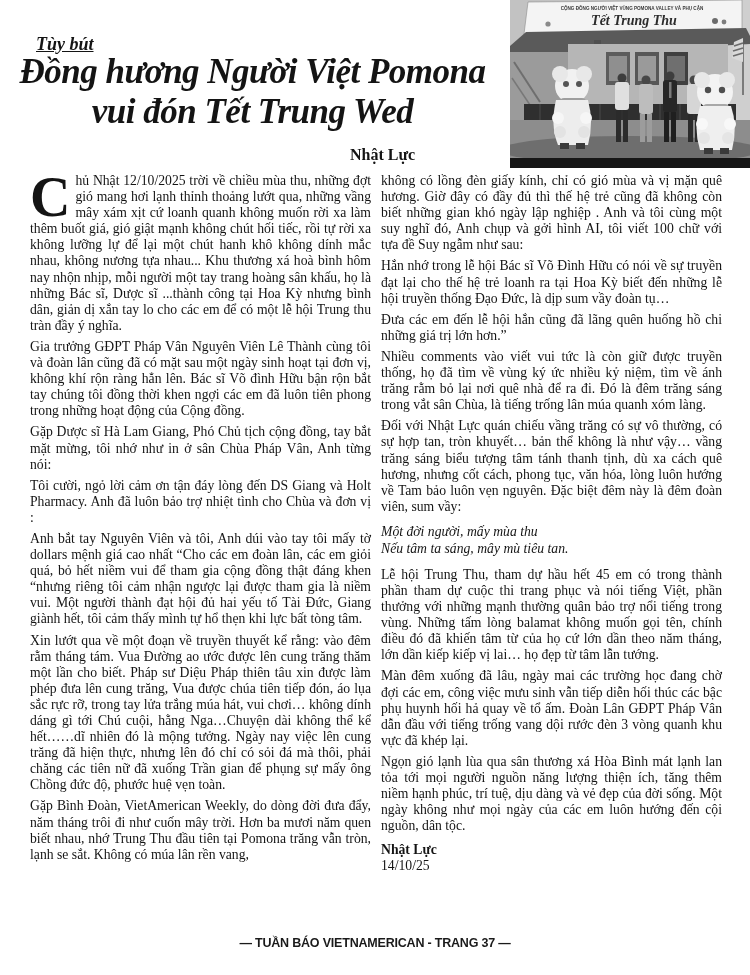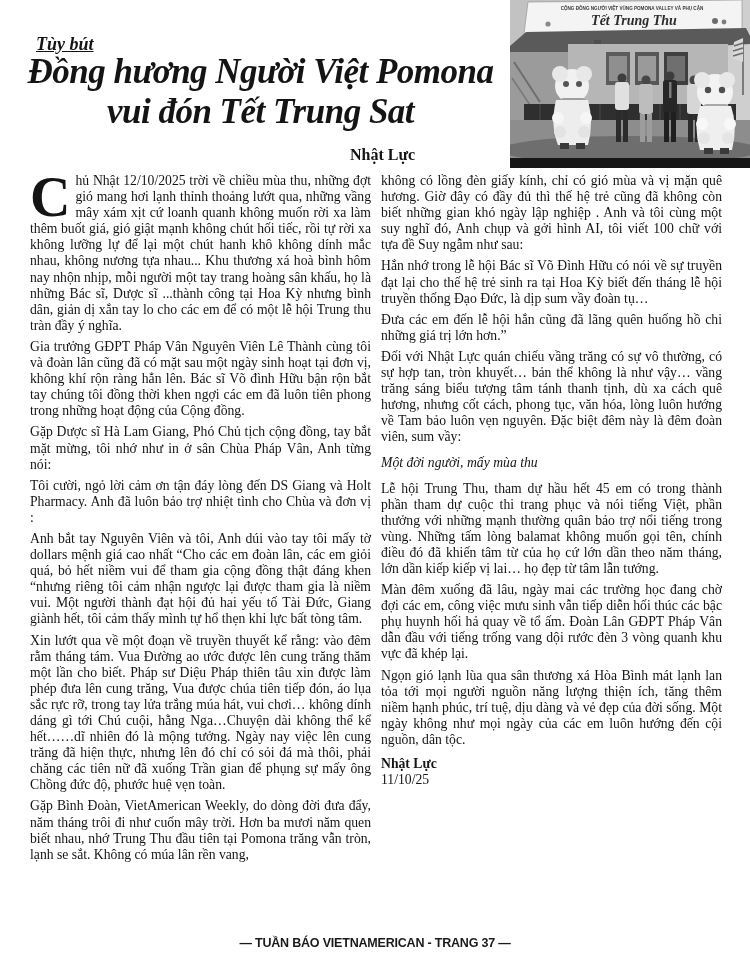--- a/index.html
+++ b/index.html
@@ -12,21 +12,21 @@
     overflow:hidden;
     margin:0 auto;
   }
   
   .kicker{
     position:absolute;left:36px;top:34px;
     font-size:18px;font-weight:bold;font-style:italic;
     text-decoration:underline;
   }
   .title{
-    position:absolute;left:8px;top:52px;width:505px;
+    position:absolute;left:0;top:52px;width:505px;
     margin:0;text-align:center;
     font-size:35px;line-height:1.14;
     font-weight:bold;font-style:italic;
     letter-spacing:-0.5px;
   }
   .author{
     position:absolute;left:130px;top:146px;width:505px;
     text-align:center;font-size:16px;font-weight:bold;
   }
   .photo{
@@ -66,21 +66,21 @@
     color:#1a1a1a;
   }
 </style>
 </head>
 <body>
 
 <div class="page">
 
   <div class="kicker">Tùy bút</div>
 
-  <h1 class="title"><span>Đồng hương Người Việt Pomona</span><br><span>vui đón Tết Trung Sat</span></h1>
+  <h1 class="title"><span>Đồng hương Người Việt Pomona</span><br><span>vui đón Tết Trung Wed</span></h1>
 
   <div class="author">Nhật Lực</div>
 
   <div class="photo">
     <svg width="240" height="168" viewBox="0 0 240 168" xmlns="http://www.w3.org/2000/svg">
 
       <rect x="0" y="0" width="240" height="168" fill="#c2c2c2"></rect>
       <rect x="215" y="0" width="25" height="120" fill="#cfcfcf"></rect>
 
       <g>
@@ -203,29 +203,31 @@
         <p><span class="dc">C</span>hủ Nhật 12/10/2025 trời về chiều mùa thu, những đợt gió mang hơi lạnh thỉnh thoảng lướt qua, những vầng mây xám xịt cứ loanh quanh không muốn rời xa làm thêm buốt giá, gió giật mạnh không chút hối tiếc, rồi tự rời xa không lưỡng lự để lại một chút hanh khô không dính mắc nhau, không nương tựa nhau... Khu thương xá hoà bình hôm nay nhộn nhịp, mỗi người một tay trang hoàng sân khấu, họ là những Bác sĩ, Dược sĩ ...thành công tại Hoa Kỳ nhưng bình dân, giản dị xắn tay lo cho các em để có một lễ hội Trung thu tràn đầy ý nghĩa.</p>
         <p>Gia trưởng GĐPT Pháp Vân Nguyên Viên Lê Thành cùng tôi và đoàn lân cũng đã có mặt sau một ngày sinh hoạt tại đơn vị, không khí rộn ràng hẳn lên. Bác sĩ Võ đình Hữu bận rộn bắt tay chúng tôi đồng thời khen ngợi các em đã luôn tiên phong trong những hoạt động của Cộng đồng.</p>
         <p>Gặp Dược sĩ Hà Lam Giang, Phó Chủ tịch cộng đồng, tay bắt mặt mừng, tôi nhớ như in ở sân Chùa Pháp Vân, Anh từng nói:</p>
         <p>Tôi cười, ngỏ lời cảm ơn tận đáy lòng đến DS Giang và Holt Pharmacy. Anh đã luôn bảo trợ nhiệt tình cho Chùa và đơn vị :</p>
         <p>Anh bắt tay Nguyên Viên và tôi, Anh dúi vào tay tôi mấy tờ dollars mệnh giá cao nhất “Cho các em đoàn lân, các em giỏi quá, bỏ hết niềm vui để tham gia cộng đồng thật đáng khen “nhưng riêng tôi cảm nhận ngược lại được tham gia là niềm vui. Một người thành đạt hội đủ hai yếu tố Tài Đức, Giang giành hết, tôi cảm thấy mình tự hổ thẹn khi lực bất tòng tâm.</p>
         <p>Xin lướt qua về một đoạn về truyền thuyết kể rằng: vào đêm rằm tháng tám. Vua Đường ao ước được lên cung trăng thăm một lần cho biết. Pháp sư Diệu Pháp thiên tâu xin được làm phép đưa lên cung trăng, Vua được chúa tiên tiếp đón, áo lụa sắc rực rỡ, trong tay lửa trắng múa hát, vui chơi… không dính dáng gì tới Chú cuội, hằng Nga…Chuyện dài không thể kể hết……dĩ nhiên đó là mộng tưởng. Ngày nay việc lên cung trăng đã hiện thực, nhưng lên đó chỉ có sỏi đá mà thôi, phải chăng các tiên nữ đã xuống Trần gian để phụng sự mấy ông Chồng đức độ, phước huệ vẹn toàn.</p>
         <p>Gặp Bình Đoàn, VietAmerican Weekly, do dòng đời đưa đẩy, năm tháng trôi đi như cuốn mây trời. Hơn ba mươi năm quen biết nhau, nhớ Trung Thu đầu tiên tại Pomona trăng vẫn tròn, lạnh se sắt. Không có múa lân rền vang,</p>
       </div>
     <div class="col" id="col-right">
         <p>không có lồng đèn giấy kính, chỉ có gió mùa và vị mặn quê hương. Giờ đây có đầy đủ thì thế hệ trẻ cũng đã không còn biết những gian khó ngày lập nghiệp . Anh và tôi cùng một suy nghĩ đó, Anh chụp và gởi hình AI, tôi viết 100 chữ với tựa đề Suy ngẫm như sau:</p>
-        <p>Hắn nhớ trong lễ hội Bác sĩ Võ Đình Hữu có nói về sự truyền đạt lại cho thế hệ trẻ sinh ra tại Hoa Kỳ biết đến tháng lễ hội truyền thống Đạo Đức, là dịp sum vầy đoàn tụ…</p>
+        <p>Hắn nhớ trong lễ hội Bác sĩ Võ Đình Hữu có nói về sự truyền đạt lại cho thế hệ trẻ loanh ra tại Hoa Kỳ biết đến những lễ hội truyền thống Đạo Đức, là dịp sum vầy đoàn tụ…</p>
         <p>Đưa các em đến lễ hội hắn cũng đã lãng quên huống hồ chi những giá trị lớn hơn.”</p>
+        <p>Nhiều comments vào viết vui tức là còn giữ được truyền thống, họ đã tìm về vùng ký ức nhiều kỷ niệm, tìm về ánh trăng rằm bỏ lại nơi quê nhà để ra đi. Đó là đêm trăng sáng trong vắt sân Chùa, là tiếng trống lân múa quanh xóm làng.</p>
         <p>Đối với Nhật Lực quán chiếu vầng trăng có sự vô thường, có sự hợp tan, tròn khuyết… bản thể không là như vậy… vầng trăng sáng biểu tượng tâm tánh thanh tịnh, dù xa cách quê hương, nhưng cốt cách, phong tục, văn hóa, lòng luôn hướng về Tam bảo luôn vẹn nguyên. Đặc biệt đêm này là đêm đoàn viên, sum vầy:</p>
         <div class="poem">
           <div>Một đời người, mấy mùa thu</div>
+          <div>Nếu tâm ta sáng, mây mù tiêu tan.</div>
         </div>
         <p>Lễ hội Trung Thu, tham dự hầu hết 45 em có trong thành phần tham dự cuộc thi trang phục và nói tiếng Việt, phần thưởng với những mạnh thường quân bảo trợ nổi tiếng trong vùng. Những tấm lòng balamat không muốn gọi tên, chính điều đó đã khiến tâm từ của họ cứ lớn dần theo năm tháng, lớn dần kiếp kiếp vị lai… họ đẹp từ tâm lẫn tướng.</p>
         <p>Màn đêm xuống đã lâu, ngày mai các trường học đang chờ đợi các em, công việc mưu sinh vẫn tiếp diễn hối thúc các bậc phụ huynh hối hả quay về tổ ấm. Đoàn Lân GĐPT Pháp Vân dẫn đầu với tiếng trống vang dội rước đèn 3 vòng quanh khu vực đã khép lại.</p>
         <p>Ngọn gió lạnh lùa qua sân thương xá Hòa Bình mát lạnh lan tỏa tới mọi người nguồn năng lượng thiện ích, tăng thêm niềm hạnh phúc, trí tuệ, dịu dàng và vẻ đẹp của đời sống. Một ngày không như mọi ngày của các em luôn hướng đến cội nguồn, dân tộc.</p>
         <div class="sig-name">Nhật Lực</div>
-        <div class="sig-date">11/10/25</div>
+        <div class="sig-date">14/10/25</div>
       </div>
   </div>
 
   <div class="footer">— TUẦN BÁO VIETNAMERICAN - TRANG 37 —</div>
 
 </div>
 
 </body></html>

